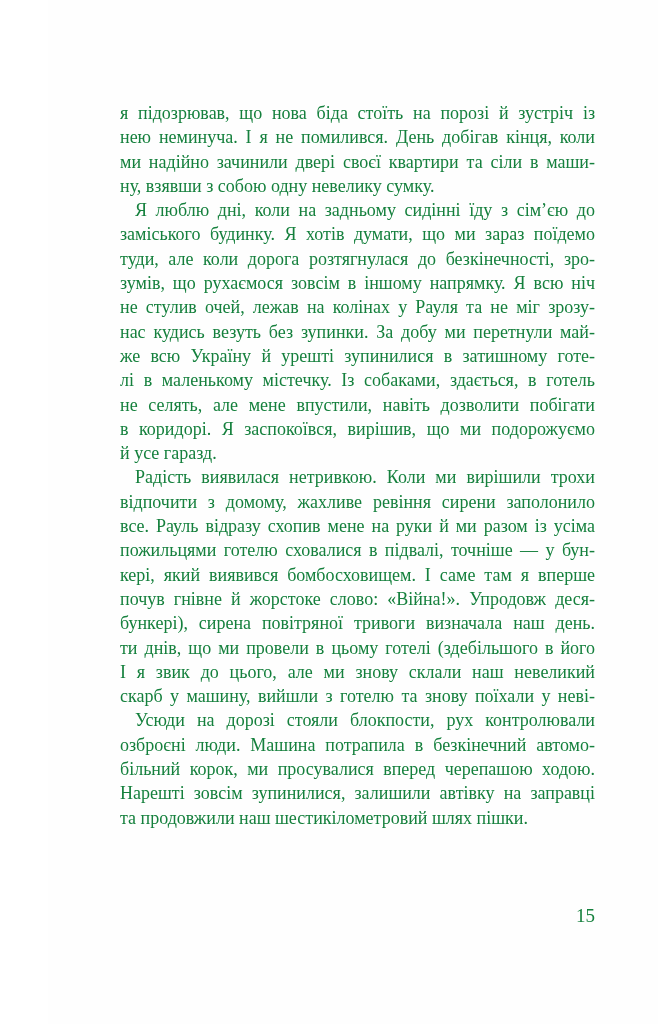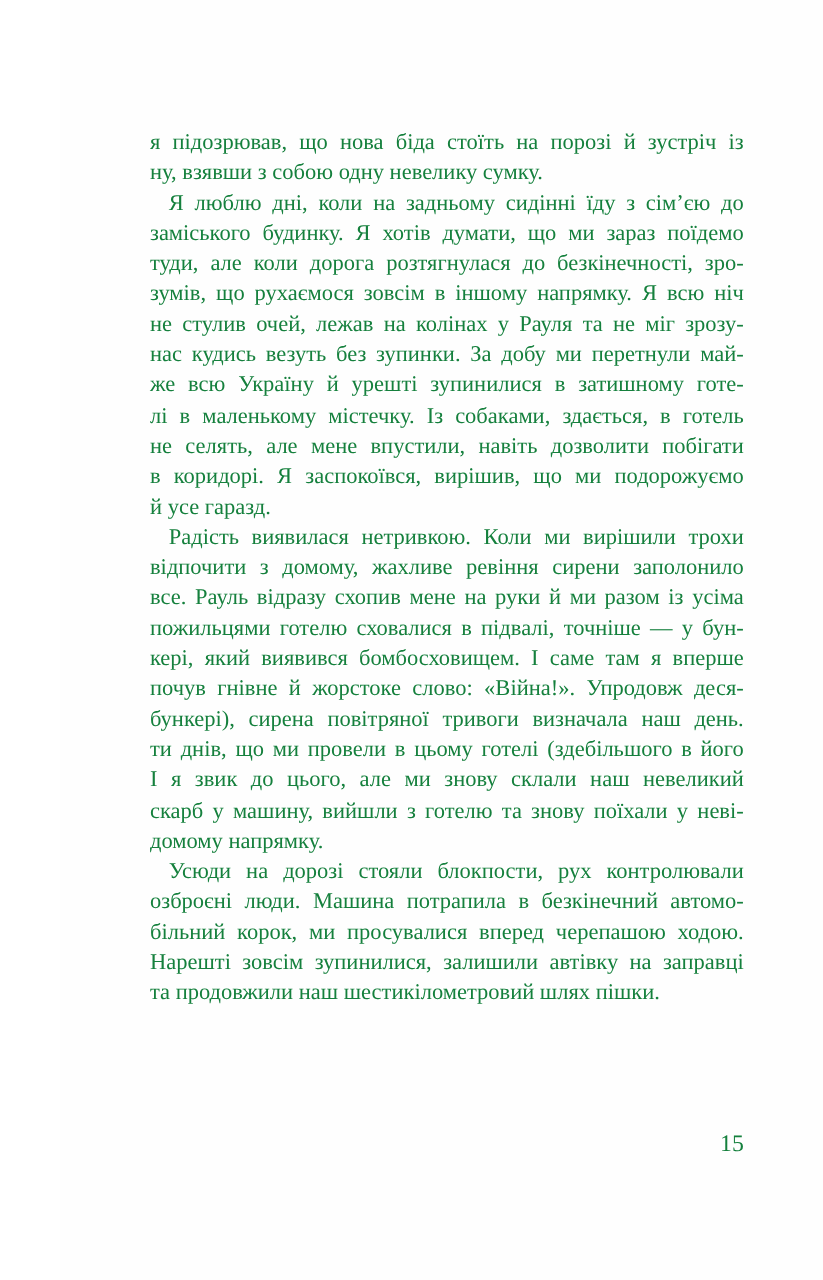--- a/index.html
+++ b/index.html
@@ -53,20 +53,22 @@
     line-height: 24px;
   }
 </style>
 </head>
 <body>
 
 <div class="page">
   <div class="text-block" id="text-block">
       <p class="para">
         <span class="line">я підозрював, що нова біда стоїть на порозі й зустріч із</span>
+        <span class="line">нею неминуча. І я не помилився. День добігав кінця, коли</span>
+        <span class="line">ми надійно зачинили двері своєї квартири та сіли в маши-</span>
         <span class="line final">ну, взявши з собою одну невелику сумку.</span>
       </p>
       <p class="para indent">
         <span class="line">Я люблю дні, коли на задньому сидінні їду з сім’єю до</span>
         <span class="line">заміського будинку. Я хотів думати, що ми зараз поїдемо</span>
         <span class="line">туди, але коли дорога розтягнулася до безкінечності, зро-</span>
         <span class="line">зумів, що рухаємося зовсім в іншому напрямку. Я всю ніч</span>
         <span class="line">не стулив очей, лежав на колінах у Рауля та не міг зрозу-</span>
         <span class="line">нас кудись везуть без зупинки. За добу ми перетнули май-</span>
         <span class="line">же всю Україну й урешті зупинилися в затишному готе-</span>
@@ -79,21 +81,20 @@
         <span class="line">Радість виявилася нетривкою. Коли ми вирішили трохи</span>
         <span class="line">відпочити з домому, жахливе ревіння сирени заполонило</span>
         <span class="line">все. Рауль відразу схопив мене на руки й ми разом із усіма</span>
         <span class="line">пожильцями готелю сховалися в підвалі, точніше — у бун-</span>
         <span class="line">кері, який виявився бомбосховищем. І саме там я вперше</span>
         <span class="line">почув гнівне й жорстоке слово: «Війна!». Упродовж деся-</span>
         <span class="line">бункері), сирена повітряної тривоги визначала наш день.</span>
         <span class="line">ти днів, що ми провели в цьому готелі (здебільшого в його</span>
         <span class="line">І я звик до цього, але ми знову склали наш невеликий</span>
         <span class="line">скарб у машину, вийшли з готелю та знову поїхали у неві-</span>
-        <span class="line final">домому напрямку.</span>
       </p>
       <p class="para indent">
         <span class="line">Усюди на дорозі стояли блокпости, рух контролювали</span>
         <span class="line">озброєні люди. Машина потрапила в безкінечний автомо-</span>
         <span class="line">більний корок, ми просувалися вперед черепашою ходою.</span>
         <span class="line">Нарешті зовсім зупинилися, залишили автівку на заправці</span>
         <span class="line final">та продовжили наш шестикілометровий шлях пішки.</span>
       </p>
     </div>
   <div class="folio">15</div>

